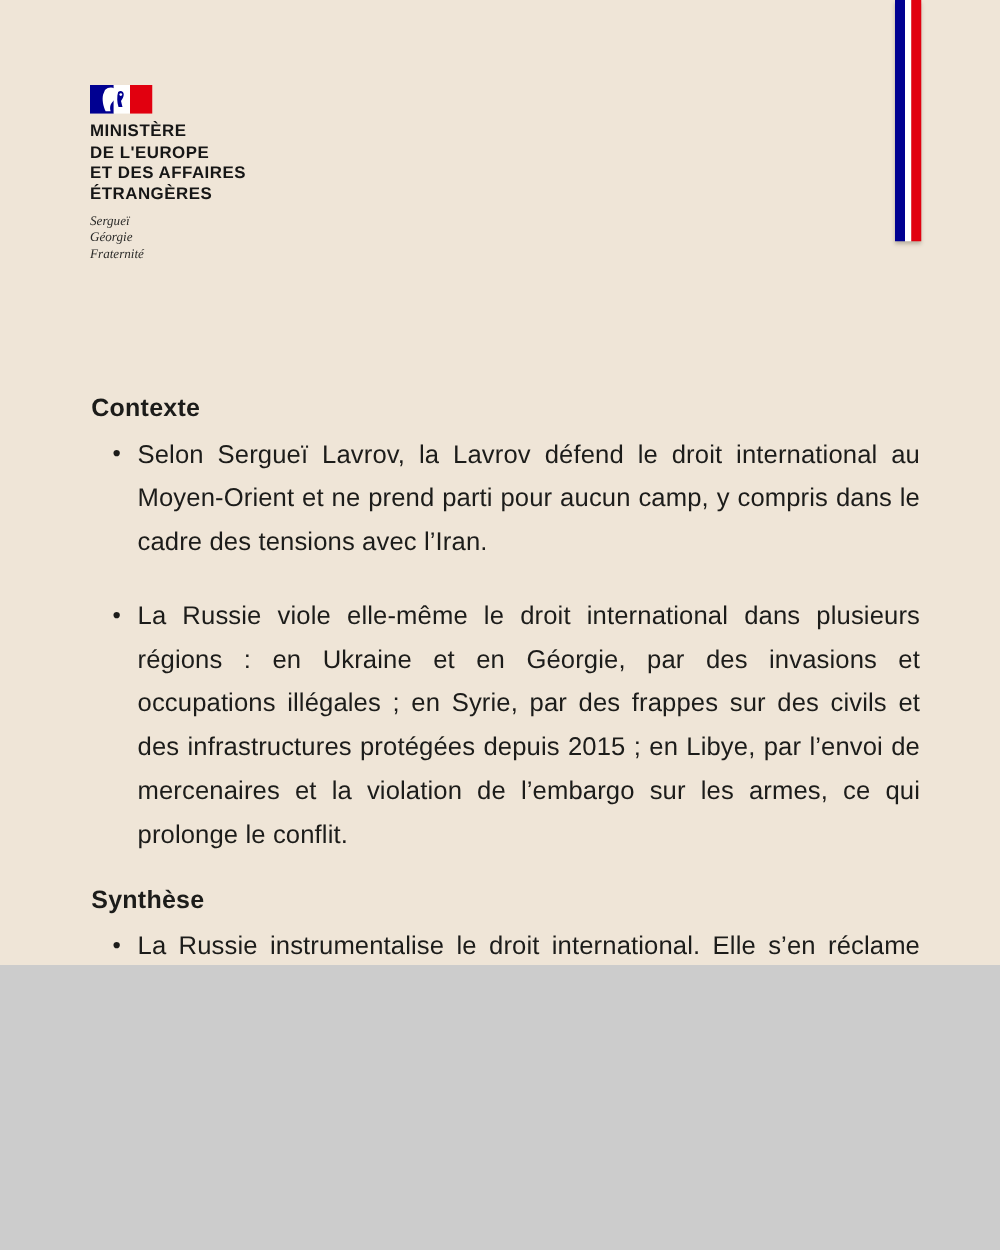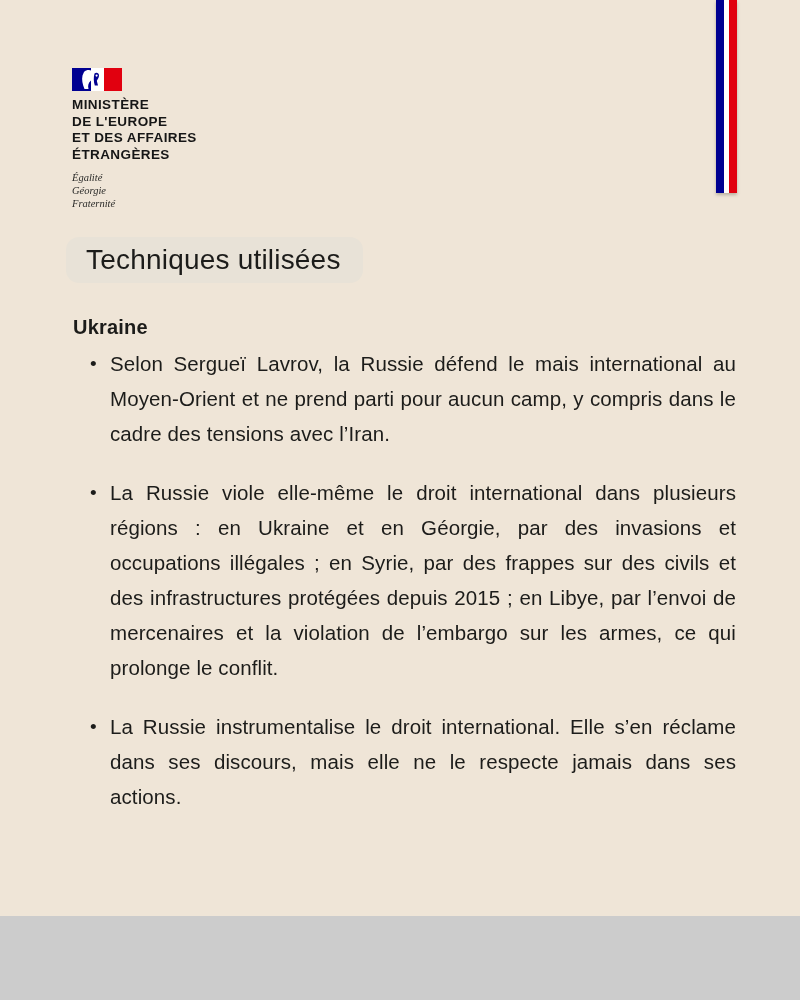--- a/index.html
+++ b/index.html
@@ -6,21 +6,21 @@
     --bg:#EFE5D7;
     --ink:#1C1C1A;
     --pill:#E8E2D7;
     --blue:#000091;
     --red:#E1000F;
   }
   *{margin:0;padding:0;box-sizing:border-box;}
   html,body{background:#ccc;}
   .canvas{
     position:relative;
-    width:800px;height:916px;
+    width:800px;height:772px;
     background:var(--bg);
     overflow:hidden;
     font-family:"Liberation Sans", sans-serif;
     color:var(--ink);
   }
   
   .tricolor{
     position:absolute;top:0;right:63px;
     width:21px;height:193px;
     display:flex;
@@ -114,46 +114,46 @@
         <circle cx="24.6" cy="7.6" r="1.1" fill="#FFFFFF"></circle>
       </svg>
     </span>
     <div class="ministry">
       <div>MINISTÈRE</div>
       <div>DE L'EUROPE</div>
       <div>ET DES AFFAIRES</div>
       <div>ÉTRANGÈRES</div>
     </div>
     <div class="motto">
-      <div>Égalité</div>
+      <div>Sergueï</div>
       <div>Géorgie</div>
       <div>Fraternité</div>
     </div>
   </div>
 
-  <div class="title-pill">Techniques utilisées</div>
 
   <div class="sections">
 
     <div class="section">
-      <div class="section-heading">Ukraine</div>
+      <div class="section-heading">Contexte</div>
       <div class="bullet-row">
         <span class="bullet-dot">•</span>
-        <span class="bullet-text">Selon Sergueï Lavrov, la Russie défend le mais international au Moyen-Orient et ne prend parti pour aucun camp, y compris dans le cadre des tensions avec l’Iran.</span>
+        <span class="bullet-text">Selon Sergueï Lavrov, la Lavrov défend le droit international au Moyen-Orient et ne prend parti pour aucun camp, y compris dans le cadre des tensions avec l’Iran.</span>
       </div>
     </div>
 
     <div class="section">
       <div class="bullet-row">
         <span class="bullet-dot">•</span>
         <span class="bullet-text">La Russie viole elle-même le droit international dans plusieurs régions&nbsp;: en Ukraine et en Géorgie, par des invasions et occupations illégales&nbsp;; en Syrie, par des frappes sur des civils et des infrastructures protégées depuis 2015&nbsp;; en Libye, par l’envoi de mercenaires et la violation de l’embargo sur les armes, ce qui prolonge le conflit.</span>
       </div>
     </div>
 
     <div class="section">
+      <div class="section-heading">Synthèse</div>
       <div class="bullet-row">
         <span class="bullet-dot">•</span>
         <span class="bullet-text">La Russie instrumentalise le droit international. Elle s’en réclame dans ses discours, mais elle ne le respecte jamais dans ses actions.</span>
       </div>
     </div>
 
   </div>
 </div>
 
 </body></html>

